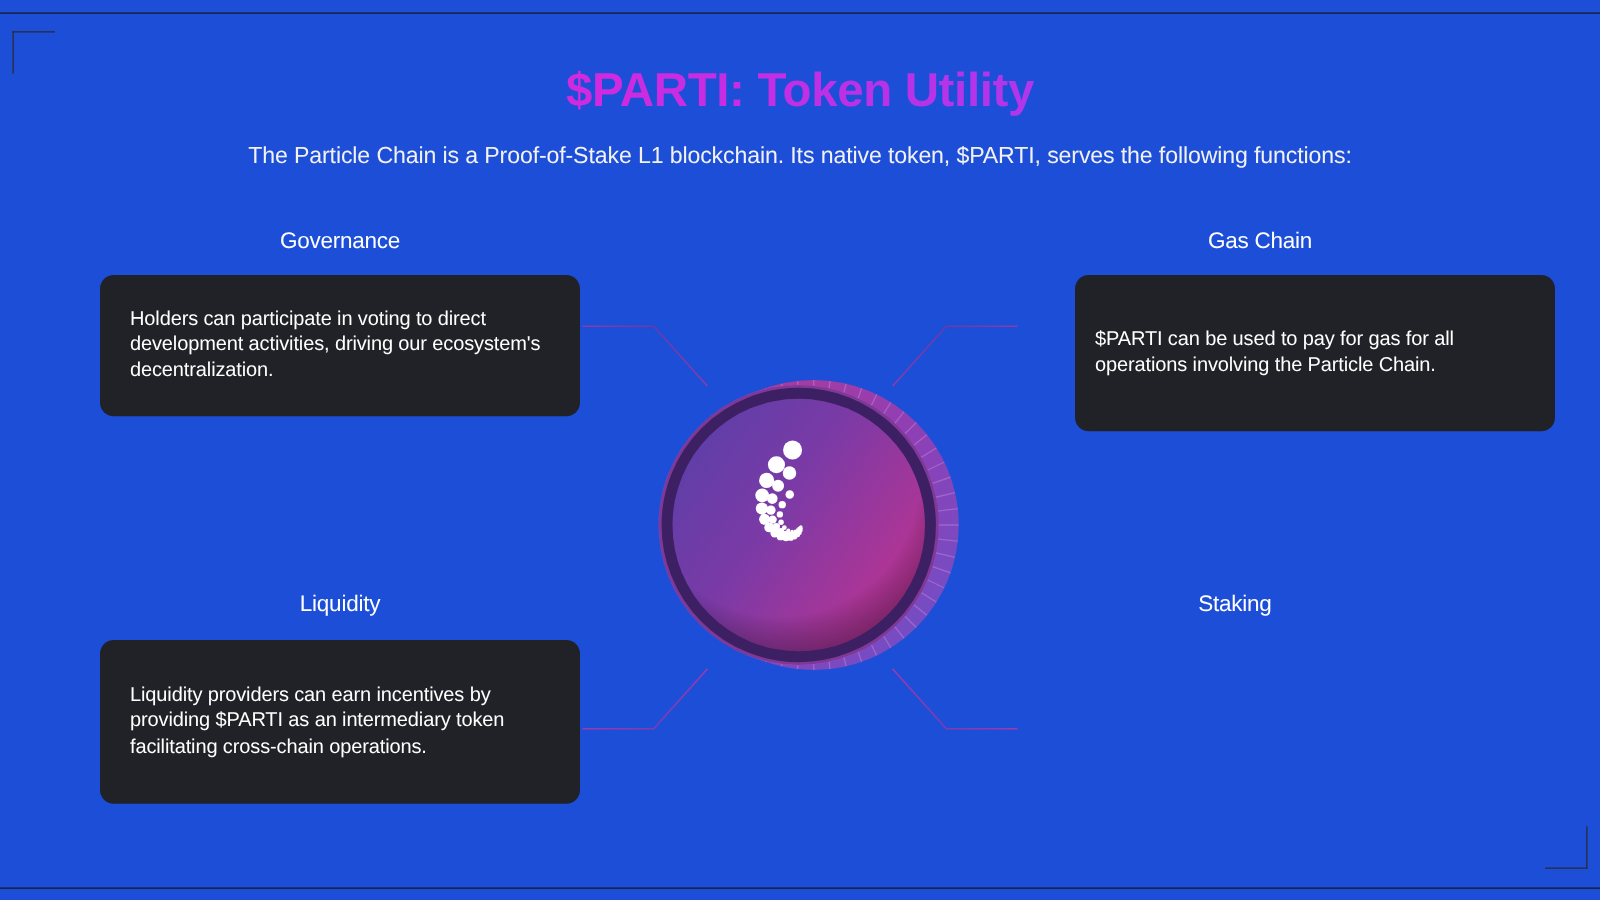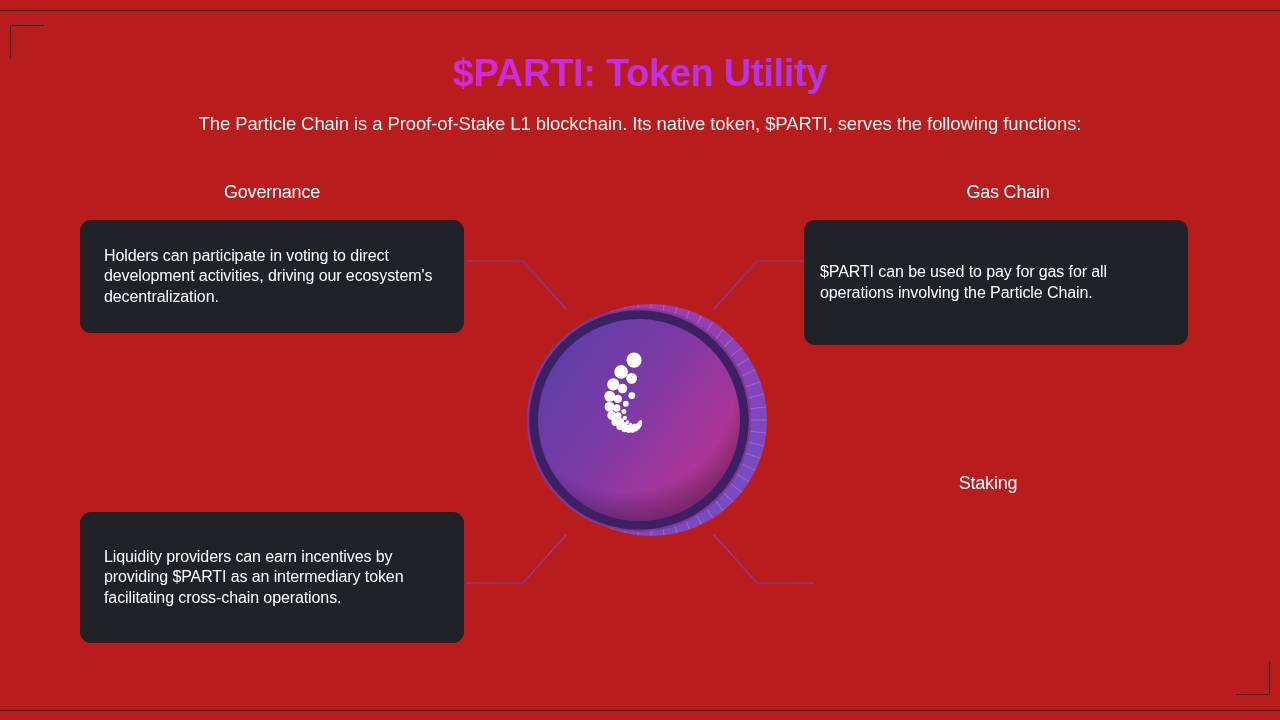--- a/index.html
+++ b/index.html
@@ -6,21 +6,21 @@
   html, body {
     width: 1280px; height: 720px;
     background: #000000;
     overflow: hidden;
     font-family: "Liberation Sans", sans-serif;
     -webkit-font-smoothing: antialiased;
   }
   #slide {
     position: relative;
     width: 1280px; height: 720px;
-    background: #b91c1c;
+    background: #1d4ed8;
   }
 
   
   .edge-line {
     position: absolute; left: 0; width: 1280px; height: 1px;
     background: #17181a;
   }
   .edge-line.top { top: 10px; }
   .edge-line.bottom { top: 710px; }
 
@@ -71,21 +71,21 @@
     background: #212227;
     border-radius: 11px;
     padding: 22px 24px;
     display: flex; align-items: center;
   }
   .card p {
     font-size: 16px; line-height: 20.5px;
     color: #ffffff; font-weight: 400; letter-spacing: -0.1px;
   }
   .card.tl { left: 80px;  top: 220px; height: 113px; }
-  .card.tr { left: 804px; top: 220px; height: 125px; padding-left: 16px; }
+  .card.tr { left: 860px; top: 220px; height: 125px; padding-left: 16px; }
   .card.bl { left: 80px;  top: 512px; height: 131px; justify-content: center; }
   .card.br { left: 816px; top: 512px; height: 117px; }
 
   
   #connectors {
     position: absolute; left: 0; top: 0;
     width: 1280px; height: 720px;
     pointer-events: none;
   }
 
@@ -135,20 +135,21 @@
       </linearGradient>
     </defs>
     <path d="M466,261 L523,261 L566,309" fill="none" stroke="url(#gTL)" stroke-width="1.2"></path>
     <path d="M814,261 L757,261 L714,309" fill="none" stroke="url(#gTR)" stroke-width="1.2"></path>
     <path d="M466,583 L523,583 L566,535" fill="none" stroke="url(#gBL)" stroke-width="1.2"></path>
     <path d="M814,583 L757,583 L714,535" fill="none" stroke="url(#gBR)" stroke-width="1.2"></path>
   </svg>
 
   <div class="quad-heading tl">Governance</div>
   <div class="quad-heading tr">Gas Chain</div>
+  <div class="quad-heading bl">Liquidity</div>
   <div class="quad-heading br">Staking</div>
 
   <div class="card tl">
     <p>Holders can participate in voting to direct development activities, driving our ecosystem's decentralization.</p>
   </div>
   <div class="card tr">
     <p>$PARTI can be used to pay for gas for all operations involving the Particle Chain.</p>
   </div>
   <div class="card bl">
     <p>Liquidity providers can earn incentives by providing $PARTI as an intermediary token facilitating cross-chain operations.</p>

